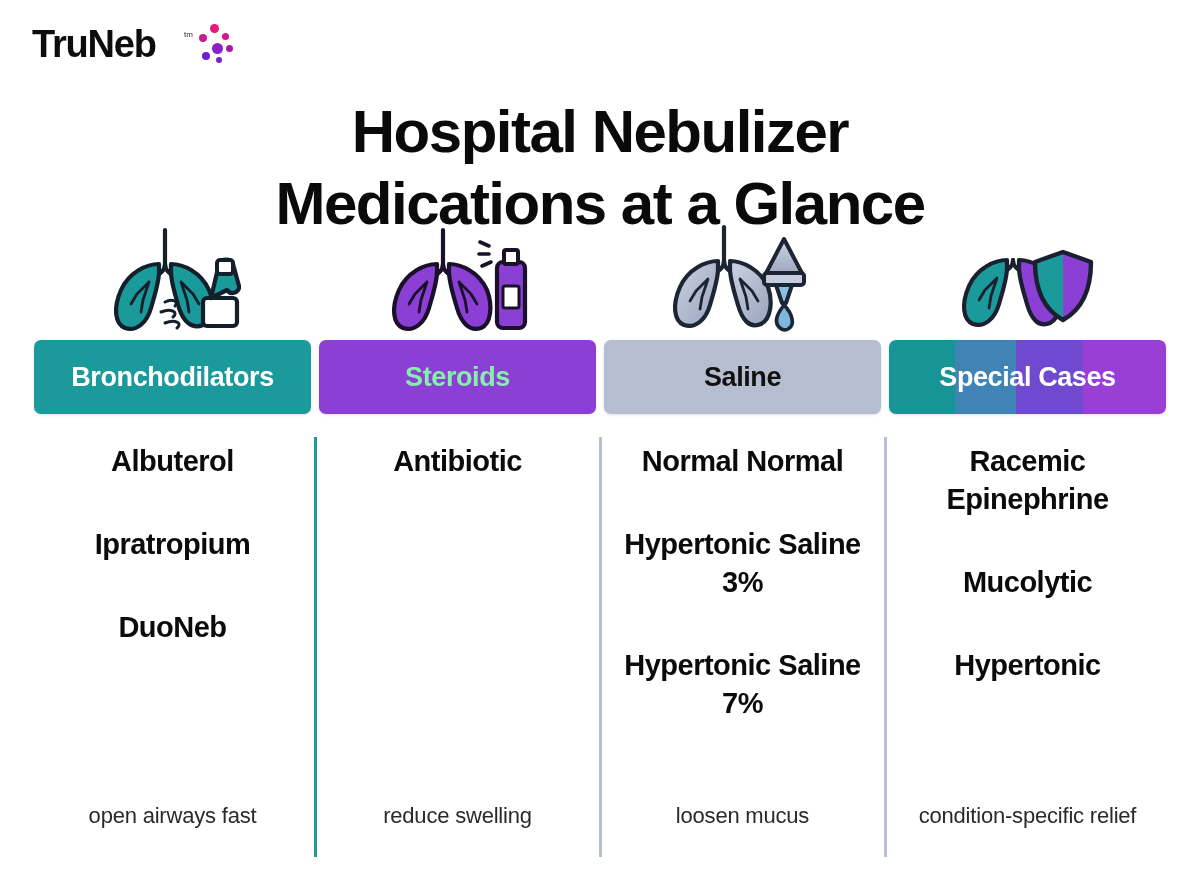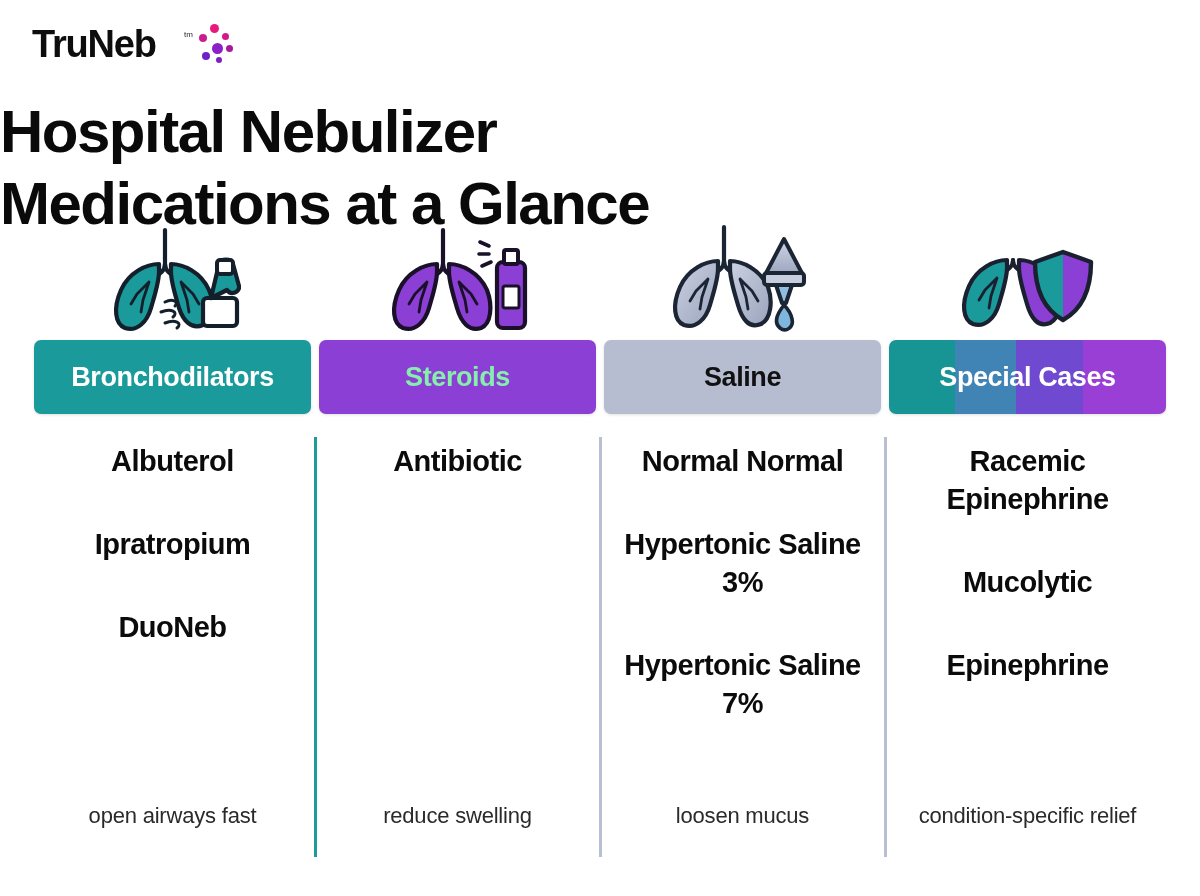--- a/index.html
+++ b/index.html
@@ -43,21 +43,21 @@
   }
   #logo .dots { position: absolute; left: 150px; top: 4px; width: 56px; height: 42px; }
   #logo .dots span { position: absolute; border-radius: 50%; display: block; }
 
   
   #title {
     position: absolute;
     left: 0;
     top: 56px;
     width: 1200px;
-    text-align: left;
+    text-align: center;
     color: #0a0a0a;
     font-size: 60px;
     font-weight: bold;
     line-height: 72px;
     letter-spacing: -1.5px;
   }
   #title .line { display: block; }
 
   
   #columns {
@@ -293,18 +293,18 @@
         </g>
         <path d="M110 28 L138 38 C138 66 128 86 110 96 C92 86 82 66 82 38 Z" fill="url(#shieldGrad)" stroke="#1b2030" stroke-width="4.4" stroke-linejoin="round"></path>
       </svg>
     </div>
     <div class="col-header" style="color:#ffffff; background:linear-gradient(90deg,#179494 0%,#179494 24%,#3f84b4 24%,#3f84b4 46%,#6f49cf 46%,#6f49cf 70%,#9a3fd6 70%,#9a3fd6 100%);">
       <span>Special Cases</span>
     </div>
     <div class="col-items">
       <div class="col-item">Racemic Epinephrine</div>
       <div class="col-item">Mucolytic</div>
-      <div class="col-item">Epinephrine</div>
+      <div class="col-item">Hypertonic</div>
     </div>
     <div class="col-caption">condition-specific relief</div>
   </div>
 
 </div>
 
 </body></html>

